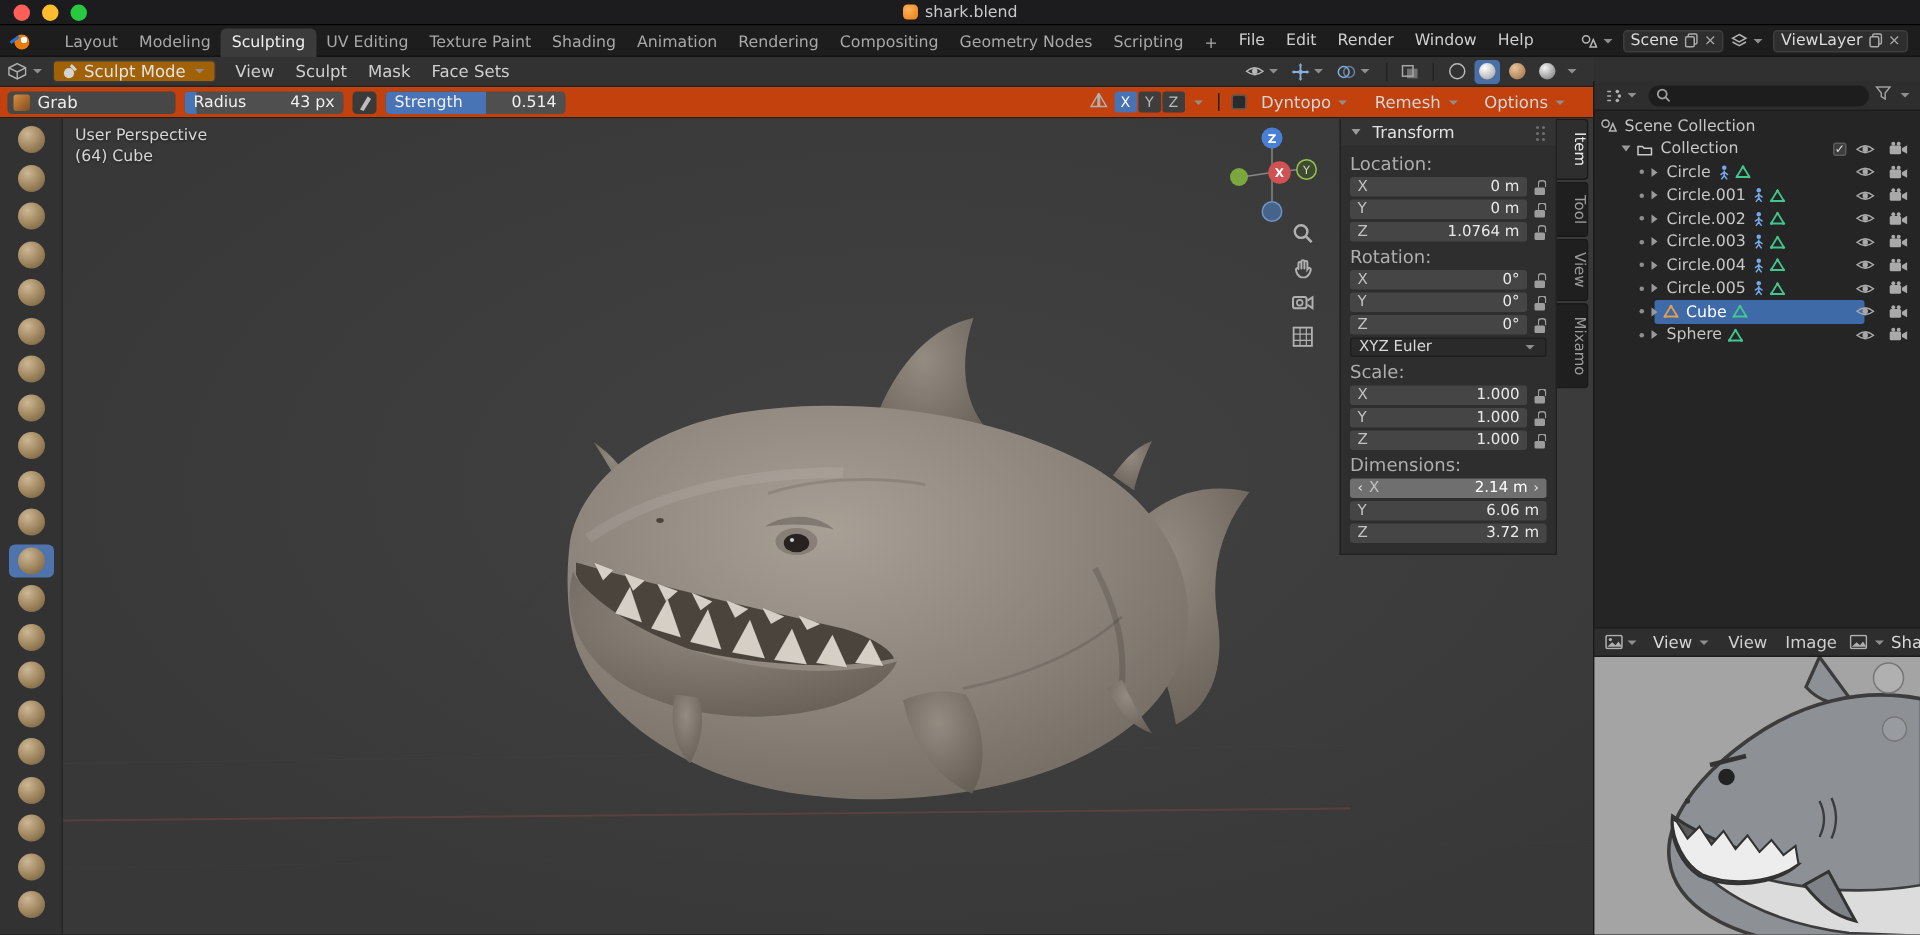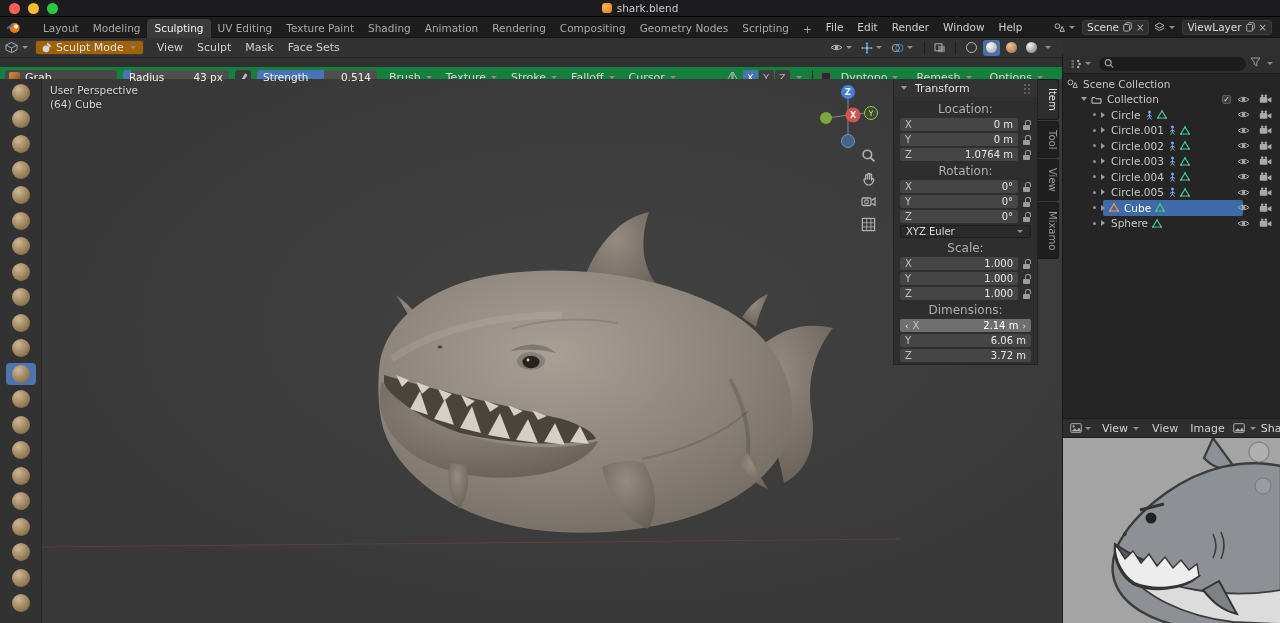--- a/index.html
+++ b/index.html
@@ -44,22 +44,22 @@
   .vsep{width:1px;height:12px;background:#222;margin:0 4px;}
   .sph-wrap{width:17px;height:16px;display:flex;align-items:center;justify-content:center;border-radius:3px;}
   .sph-wrap.active{background:#4a6fa5;}
   .sph{width:11px;height:11px;border-radius:50%;}
   .sph.wire{border:1px solid #b9b9b9;}
   .sph.solid{background:radial-gradient(circle at 35% 30%,#ffffff,#9a9a9a);}
   .sph.mat{background:radial-gradient(circle at 35% 30%,#e8c49a,#9a6a46);}
   .sph.rend{background:radial-gradient(circle at 35% 30%,#f4f4f4,#6f6f6f);}
 
   
-  #row3{position:absolute;top:58px;left:0;width:1062px;height:21px;background:#15803d;display:flex;
-        align-items:center;padding:0 5px;gap:6px;border-bottom:1px solid #202020;margin-top:9px;}
+  #row3{position:absolute;top:58px;left:0;width:1062px;height:21px;background:#c2410c;display:flex;
+        align-items:center;padding:0 5px;gap:6px;border-bottom:1px solid #202020;}
   .brush-field{display:flex;align-items:center;gap:5px;width:112px;height:15px;background:#474747;
                border-radius:3px;padding:0 4px;color:#ededed;}
   .brush-thumb{width:11px;height:11px;border-radius:2px;background:linear-gradient(135deg,#d98f3f,#7c4a1e);}
   .slider{position:relative;overflow:hidden;height:15px;background:#4f4f4f;border-radius:3px;display:flex;
           align-items:center;justify-content:space-between;padding:0 6px;font-size:10.5px;color:#f0f0f0;}
   .slider .sl-fill{position:absolute;left:0;top:0;bottom:0;background:#4874b5;}
   .slider span{position:relative;z-index:1;}
   #radiusSlider{width:106px;}
   #strengthSlider{width:120px;}
   .pressure-btn{display:flex;align-items:center;justify-content:center;width:16px;height:15px;background:#3a3a3a;border-radius:3px;}
@@ -85,21 +85,21 @@
             background:radial-gradient(ellipse at 55% 45%,#424242,#383838 78%);}
   .vp-text{position:absolute;left:8px;top:4px;line-height:14px;font-size:10.5px;color:#d6d6d6;z-index:3;
            text-shadow:0 1px 2px rgba(0,0,0,.45);}
   #sharksvg{position:absolute;left:0;top:0;z-index:1;}
   #gizmo{position:absolute;left:774px;top:2px;z-index:3;}
   .nav-ics{position:absolute;left:818px;top:68px;display:flex;flex-direction:column;gap:7px;z-index:3;}
   .navic{width:16px;height:16px;display:flex;align-items:center;justify-content:center;opacity:.85;}
 
   
   #npanel{position:absolute;left:851px;top:0;width:145px;background:#2e2e2e;border:1px solid #222;
-          border-top:none;z-index:4;text-align:center;}
+          border-top:none;z-index:4;padding-bottom:5px;}
   .np-header{height:18px;display:flex;align-items:center;gap:4px;padding:0 6px;background:#333;color:#e0e0e0;}
   .np-grip{position:relative;width:8px;height:11px;margin-left:auto;}
   .np-grip::before{content:"";position:absolute;left:1px;top:1px;width:2px;height:2px;border-radius:50%;background:#6e6e6e;
                    box-shadow:4px 0 #6e6e6e,0 4px #6e6e6e,4px 4px #6e6e6e,0 8px #6e6e6e,4px 8px #6e6e6e;}
   #np-body{padding:2px 6px 0;}
   .np-label{font-size:12px;color:#aeaeae;margin:3px 0 2px;}
   .np-row{display:flex;align-items:center;margin-bottom:2px;gap:4px;}
   .np-field{flex:1;height:13px;background:#454545;border-radius:2px;display:flex;align-items:center;
             padding:0 5px;font-size:10px;color:#e8e8e8;gap:4px;}
   .np-field .np-val{margin-left:auto;}
@@ -303,42 +303,20 @@
     <span class="pressure-btn">
       <svg width="10" height="12" viewBox="0 0 10 12">
           <path d="M2 11 7.2 2.2 9.4 4 4.4 12Z" fill="#bdbdbd"></path>
         </svg>
     </span>
     <div class="slider" id="strengthSlider">
       <div class="sl-fill" style="width:56%"></div>
       <span class="sl-label">Strength</span>
       <span class="sl-val">0.514</span>
     </div>
-    <div id="r3panels">
-        <span class="hdr-drop">
-          <span>Brush</span>
-          <span class="caret"></span>
-        </span>
-        <span class="hdr-drop">
-          <span>Texture</span>
-          <span class="caret"></span>
-        </span>
-        <span class="hdr-drop">
-          <span>Stroke</span>
-          <span class="caret"></span>
-        </span>
-        <span class="hdr-drop">
-          <span>Falloff</span>
-          <span class="caret"></span>
-        </span>
-        <span class="hdr-drop">
-          <span>Cursor</span>
-          <span class="caret"></span>
-        </span>
-      </div>
     <div class="r3-right">
       <span>
         <svg width="13" height="10" viewBox="0 0 13 10">
             <path d="M6 1 1.4 9H6ZM7 1 11.6 9H7Z" fill="none" stroke="#b0b0b0"></path>
           </svg>
       </span>
       <div class="axis-group" id="axisGroup">
           <span class="axis-btn active">X</span>
           <span class="axis-btn">Y</span>
           <span class="axis-btn">Z</span>

